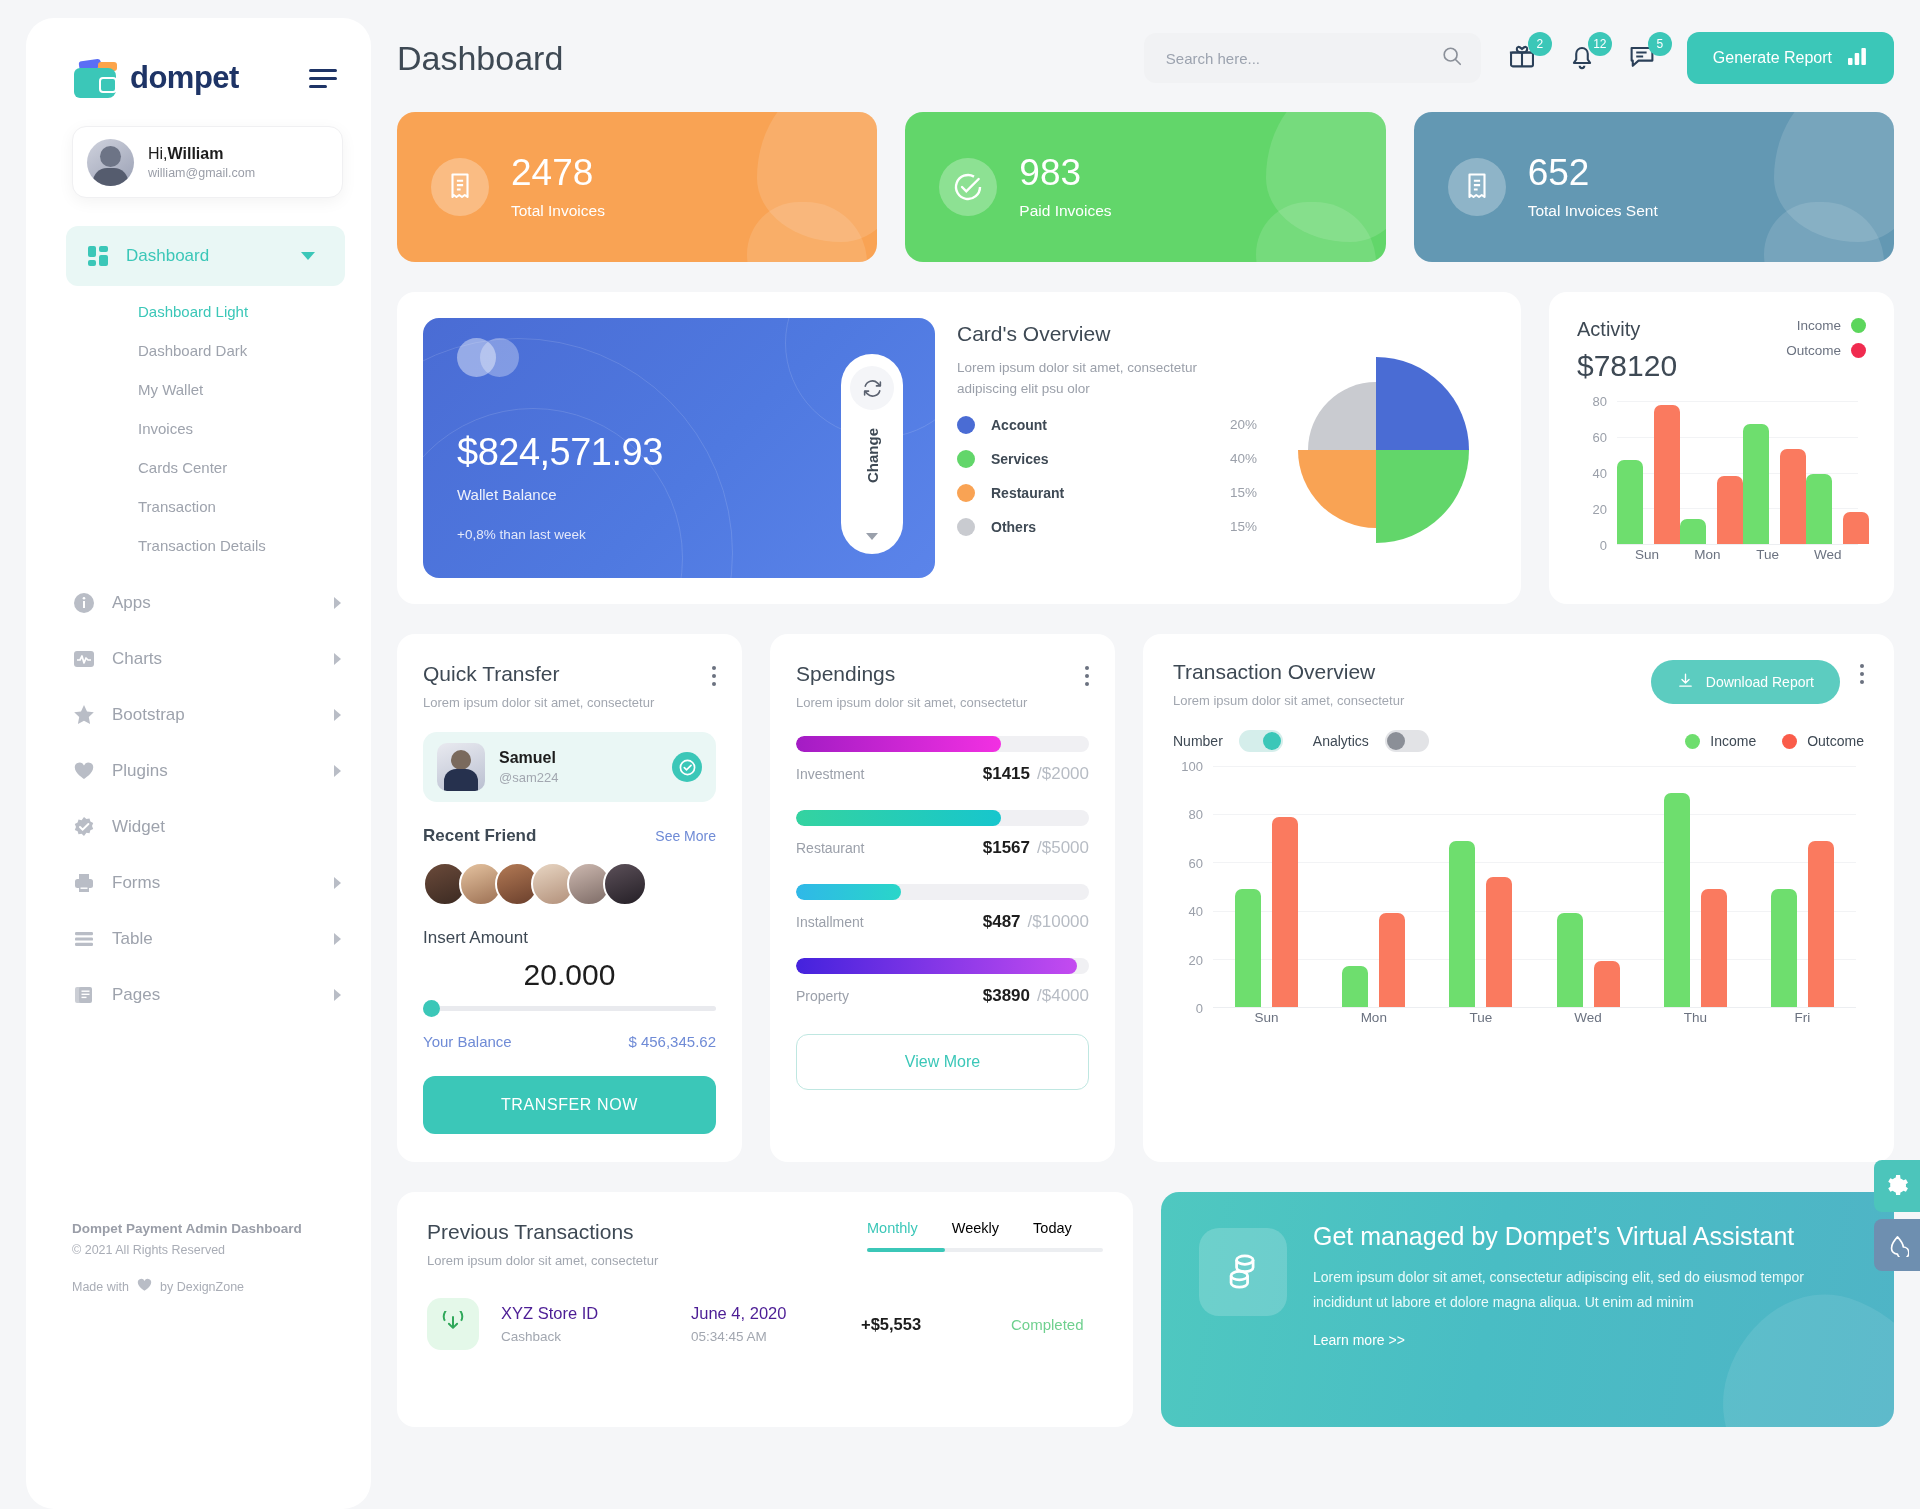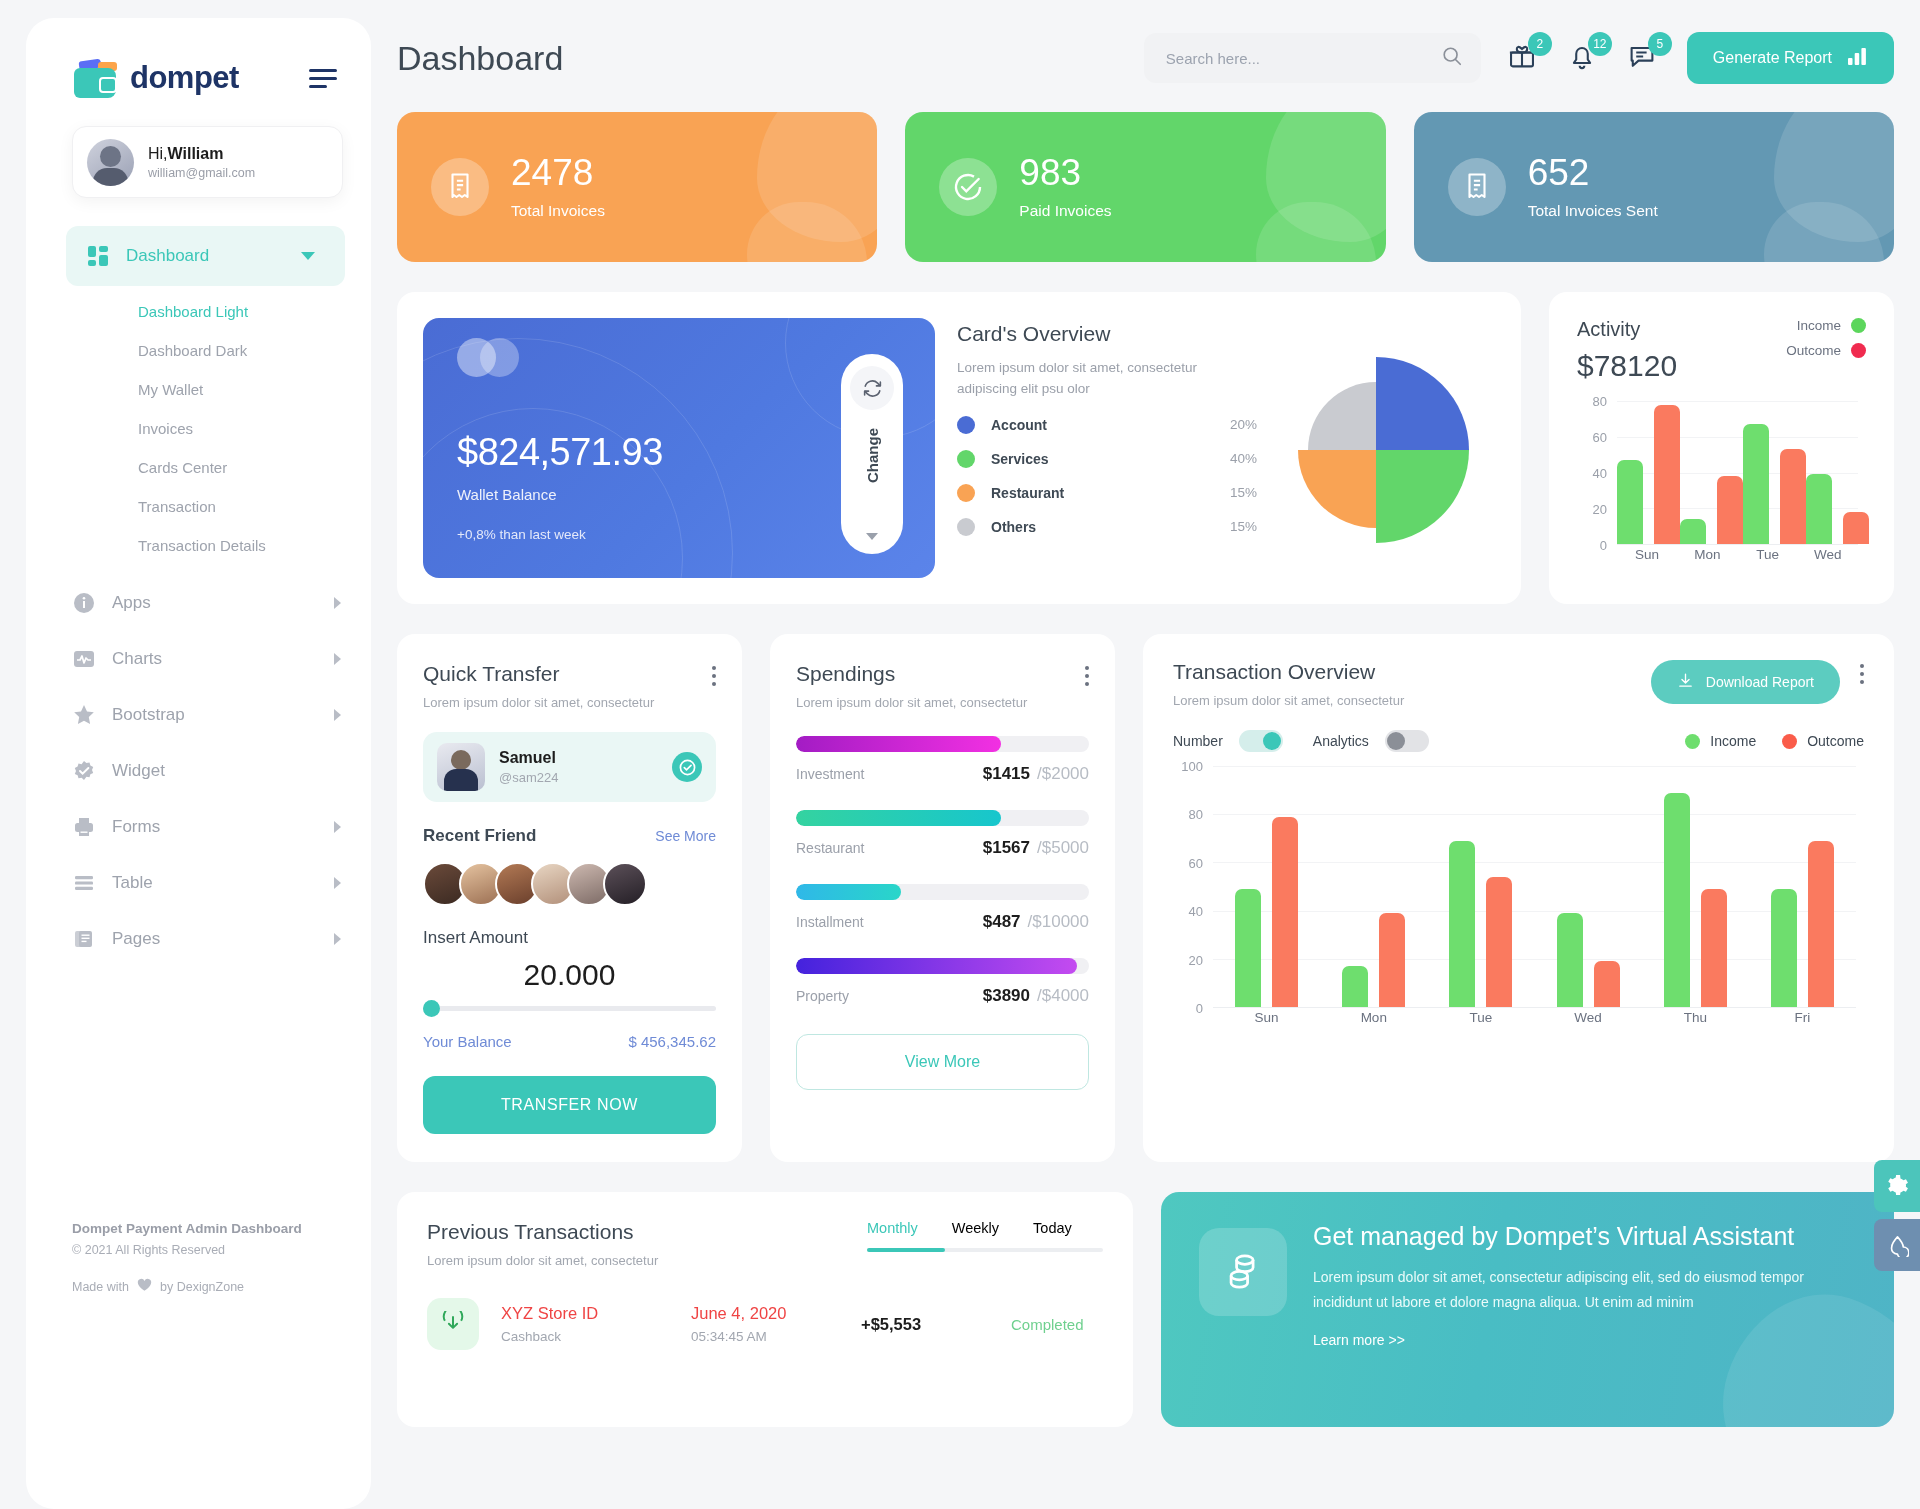--- a/index.html
+++ b/index.html
@@ -213,21 +213,21 @@
   .row4 { display:flex; gap: 28px; margin-top: 30px; }
   .pt { width: 736px; flex:0 0 736px; padding: 28px 30px; height: 235px; overflow:hidden;}
   .tabs { margin-left:auto; display:flex; gap:34px; }
   .tab { font-size:14.5px; color:#000000; cursor:pointer; padding-bottom:10px;}
   .tab.active { color:#3bc7b8; }
   .tabline { height:4px; background:#eceef1; border-radius:2px; margin-top:2px; width:100%; position:relative;}
   .tabline i { position:absolute; left:0; top:0; height:4px; width:33%; background:#3bc7b8; border-radius:2px; display:block;}
   .tx-row { display:flex; align-items:center; margin-top: 30px; }
   .tx-ico { width:52px;height:52px;border-radius:14px;background:#e4f8e9;display:flex;align-items:center;justify-content:center;flex:0 0 52px;}
   .tx-c1 { width:190px; margin-left: 22px;}
-  .tx-t { font-size:16.5px; color:#ef4444;}
+  .tx-t { font-size:16.5px; color:#4c1d95;}
   .tx-s { font-size:13.5px; color:#a2a7b0; margin-top:6px;}
   .tx-c2 { width:170px;}
   .tx-c3 { width:150px; font-size:16.5px; font-weight:bold; color:#1d1d1d;}
   .tx-c4 { font-size:15px; color:#6fd08f;}
 
   .va { flex:1; border-radius:18px; background: linear-gradient(100deg,#4fc8c0 0%, #49bdc4 45%, #4fb4c6 100%); padding: 30px 38px; position:relative; overflow:hidden; height:235px;}
   .va-blob { position:absolute; right:-40px; bottom:-80px; width:210px;height:210px; background:rgba(255,255,255,.09); border-radius: 44% 56% 50% 50% / 52% 48% 52% 48%; transform: rotate(18deg);}
   .va-inner { display:flex; gap:26px; position:relative;}
   .va-ico { width:88px;height:88px;border-radius:20px;background:rgba(255,255,255,.18);display:flex;align-items:center;justify-content:center;flex:0 0 88px; margin-top:6px;}
   .va-title { font-size:25px; color:#fff;}
@@ -311,20 +311,29 @@
         <span class="mi-label">Charts</span>
         <span class="caret-r"></span>
       </div>
       <div class="menu-item">
         <span class="mi-icon">
             <svg width="22" height="22" viewBox="0 0 22 22">
               <path d="M11 1l3 6.4 6.8.9-5 4.8 1.3 6.9L11 16.7 4.9 20l1.3-6.9-5-4.8 6.8-.9z" fill="#b9bdc6"></path>
             </svg>
           </span>
         <span class="mi-label">Bootstrap</span>
+        <span class="caret-r"></span>
+      </div>
+      <div class="menu-item">
+        <span class="mi-icon">
+            <svg width="22" height="22" viewBox="0 0 22 22">
+              <path d="M11 19S1.8 13.4 1.8 7.6A4.8 4.8 0 0111 5.4a4.8 4.8 0 019.2 2.2C20.2 13.4 11 19 11 19z" fill="#b9bdc6"></path>
+            </svg>
+          </span>
+        <span class="mi-label">Plugins</span>
         <span class="caret-r"></span>
       </div>
       <div class="menu-item">
         <span class="mi-icon">
             <svg width="22" height="22" viewBox="0 0 22 22">
               <path d="M11 1l2.4 2.1 3.1-.6.9 3 2.8 1.4-1.2 3 1.2 3-2.8 1.4-.9 3-3.1-.6L11 20l-2.4-2.3-3.1.6-.9-3L1.8 14 3 11 1.8 8l2.8-1.4.9-3 3.1.6z" fill="#b9bdc6"></path>
               <path d="M7 11l2.6 2.6L15.4 8" stroke="#fff" stroke-width="2" fill="none" stroke-linecap="round"></path>
             </svg>
           </span>
         <span class="mi-label">Widget</span>

